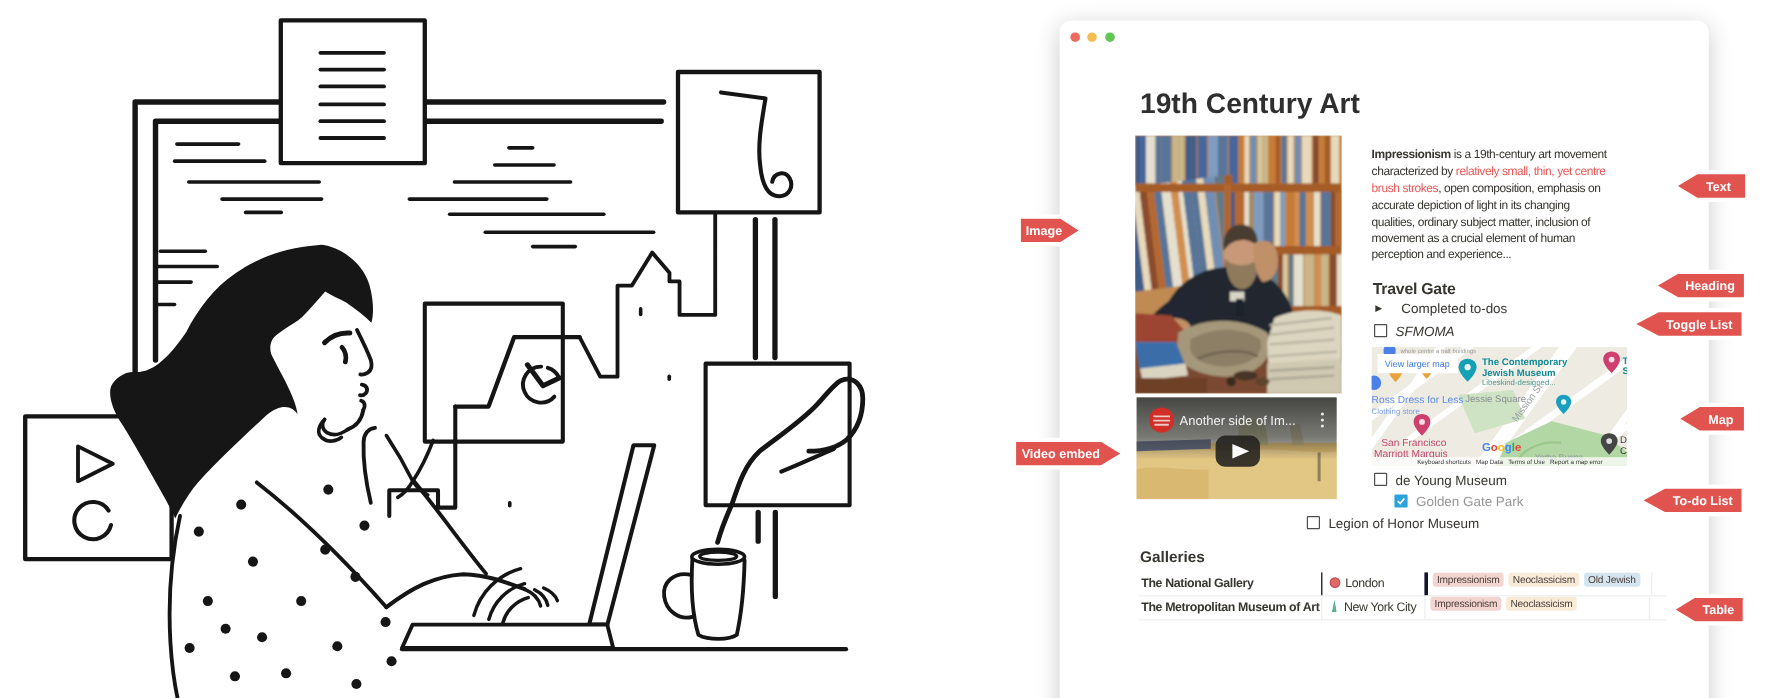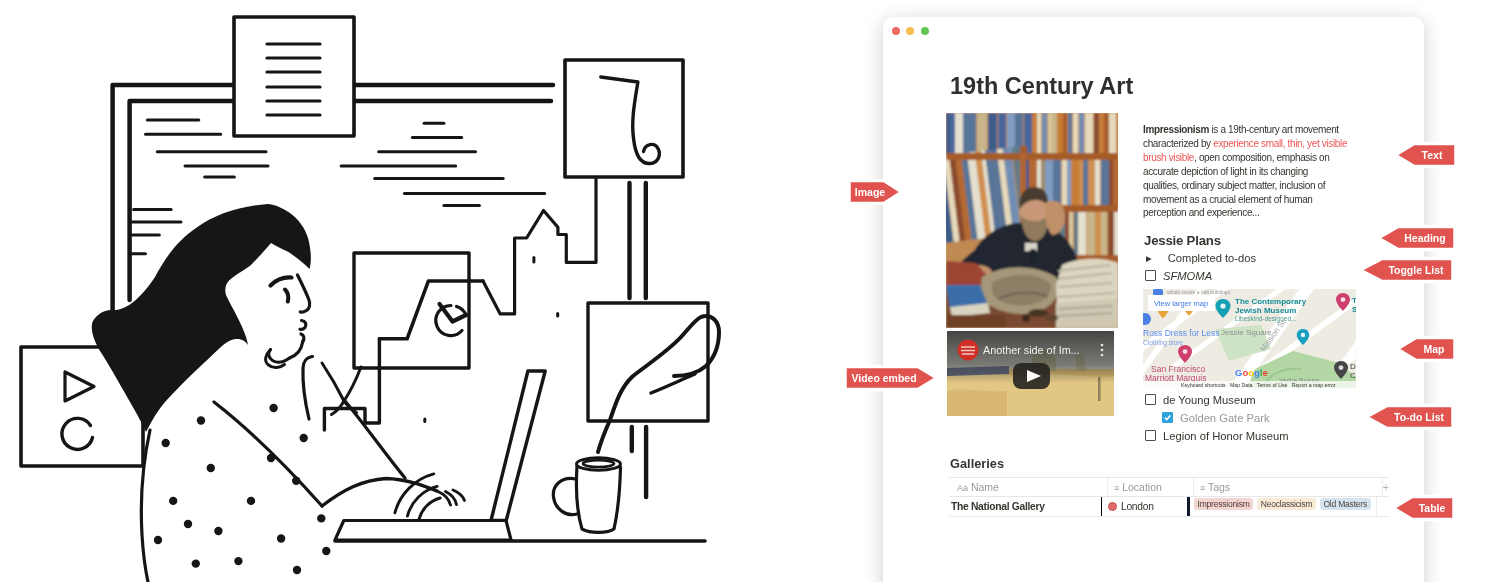--- a/index.html
+++ b/index.html
@@ -453,55 +453,57 @@
 
   <text x="92" y="87" font-size="9.5" font-weight="bold" font-family="Liberation Sans"><tspan fill="#4285F4">G</tspan><tspan fill="#EA4335">o</tspan><tspan fill="#FBBC05">o</tspan><tspan fill="#4285F4">g</tspan><tspan fill="#34A853">l</tspan><tspan fill="#EA4335">e</tspan></text>
 
   <text x="136" y="94" font-size="7" fill="#8a8f94" font-family="Liberation Sans">Yerba Buena</text>
 
   <rect x="0" y="92" width="213" height="7" fill="#ffffff" opacity="0.75"></rect>
   <text x="38" y="97.5" font-size="5.2" fill="#333" font-family="Liberation Sans">Keyboard shortcuts&nbsp;&nbsp;&nbsp;Map Data&nbsp;&nbsp;&nbsp;Terms of Use&nbsp;&nbsp;&nbsp;Report a map error</text>
 </svg>
 
 <div class="bodytext"><b>Impressionism</b> is a 19th-century art movement<br>
-characterized by <span class="red">experience small, thin, yet visible</span><br>
-<span class="red">brush visible</span>, open composition, emphasis on<br>
+characterized by <span class="red">relatively small, thin, yet centre</span><br>
+<span class="red">brush strokes</span>, open composition, emphasis on<br>
 accurate depiction of light in its changing<br>
 qualities, ordinary subject matter, inclusion of<br>
 movement as a crucial element of human<br>
 perception and experience...</div>
 
-<div class="h2" style="left:1144px;top:233px;font-size:13.2px;letter-spacing:-0.2px;">Jessie Plans</div>
+<div class="h2" style="left:1144px;top:233px;font-size:13.2px;letter-spacing:-0.2px;">Travel Gate</div>
 
 <div class="row" style="left:1146px;top:252px;"><span style="font-size:7.5px;vertical-align:1.5px;">▶</span><span style="margin-left:16px;">Completed to-dos</span></div>
 
 <div class="row" style="left:1145px;top:270px;font-style:italic;"><span class="cb"></span>SFMOMA</div>
 
 <div class="row" style="left:1145px;top:394px;"><span class="cb"></span>de Young Museum</div>
 
 <div class="row" style="left:1162px;top:412px;color:#979797;"><span class="cb" style="border-color:#2ca3dd;background:#2ca3dd;position:relative;"><svg width="9" height="9" viewBox="0 0 9 9" style="position:absolute;left:0;top:0">
           <path d="M1.8 4.6 L3.8 6.6 L7.3 2.4" stroke="#fff" stroke-width="1.5" fill="none"></path>
         </svg></span>Golden Gate Park</div>
 
-<div class="row" style="left:1145px;top:430px;"><span class="cb"></span>Legion of Honor Museum</div>
+<div class="row" style="left:1089px;top:430px;"><span class="cb"></span>Legion of Honor Museum</div>
 
 <div class="h2" style="left:950px;top:456px;font-size:12.8px;">Galleries</div>
 
 <div class="abs" style="left:949px;top:477px;width:440px;font-size:11px;color:#37352f;">
-  <div style="display:flex;height:18px;line-height:18px;border-top:1px solid #e7e7e5;border-bottom:1px solid #e7e7e5;color:#9b9a97;font-size:10.5px;">
-    <div style="width:150px;border-right:1px solid #ededeb;padding-left:8px;"><span style="font-size:9px;">Aa</span> Name</div>
-    <div style="width:79px;border-right:1px solid #ededeb;padding-left:6px;"><span style="font-size:9px;">≡</span> Location</div>
-    <div style="width:182px;border-right:1px solid #ededeb;padding-left:6px;"><span style="font-size:9px;">≡</span> Tags</div>
-    <div style="flex:1;text-align:center;color:#b5b4b1;">+</div>
-  </div>
   <div style="display:flex;height:19px;line-height:19px;border-bottom:1px solid #ededeb;">
     <div style="width:150px;border-right:1px solid #000000;padding-left:2px;font-weight:bold;font-size:10.3px;letter-spacing:-0.3px;white-space:nowrap;overflow:hidden;">The National Gallery</div>
     <div style="width:79px;border-right:3px solid #0f172a;padding-left:6px;font-size:10.3px;letter-spacing:-0.3px;white-space:nowrap;overflow:hidden;"><span class="licon"></span>London</div>
     <div style="width:182px;border-right:1px solid #ededeb;padding-left:4px;white-space:nowrap;overflow:hidden;">
-      <span class="pill" style="background:#f2d4d0;">Impressionism</span><span class="pill" style="background:#f8ecd9;">Neoclassicism</span><span class="pill" style="background:#d4e5ef;">Old Masters</span>
+      <span class="pill" style="background:#f2d4d0;">Impressionism</span><span class="pill" style="background:#f8ecd9;">Neoclassicism</span><span class="pill" style="background:#d4e5ef;">Old Jewish</span>
+    </div>
+    <div style="flex:1;"></div>
+  </div>
+  <div style="display:flex;height:19px;line-height:19px;border-bottom:1px solid #ededeb;">
+    <div style="width:150px;border-right:1px solid #ededeb;padding-left:2px;font-weight:bold;font-size:10.3px;letter-spacing:-0.3px;white-space:nowrap;overflow:hidden;">The Metropolitan Museum of Art</div>
+    <div style="width:79px;border-right:1px solid #ededeb;padding-left:6px;font-size:10.3px;letter-spacing:-0.3px;white-space:nowrap;overflow:hidden;"><span class="nyicon"></span>New York City</div>
+    <div style="width:182px;border-right:1px solid #ededeb;padding-left:4px;white-space:nowrap;overflow:hidden;">
+      <span class="pill" style="background:#f2d4d0;">Impressionism</span><span class="pill" style="background:#f8ecd9;">Neoclassicism</span>
     </div>
     <div style="flex:1;"></div>
   </div>
 </div>
 
 <svg class="abs" style="left:843px;top:176px;" width="66" height="32" viewBox="0 0 66 32">
   <polygon points="6,4.5 41,4.5 59,16 41,27.5 6,27.5" fill="#e0534e" stroke="#ffffff" stroke-width="3.5" stroke-linejoin="round"></polygon>
   <text x="27" y="20" font-size="10.5" font-weight="bold" fill="#fff" text-anchor="middle" font-family="Liberation Sans">Image</text>
 </svg>
 

